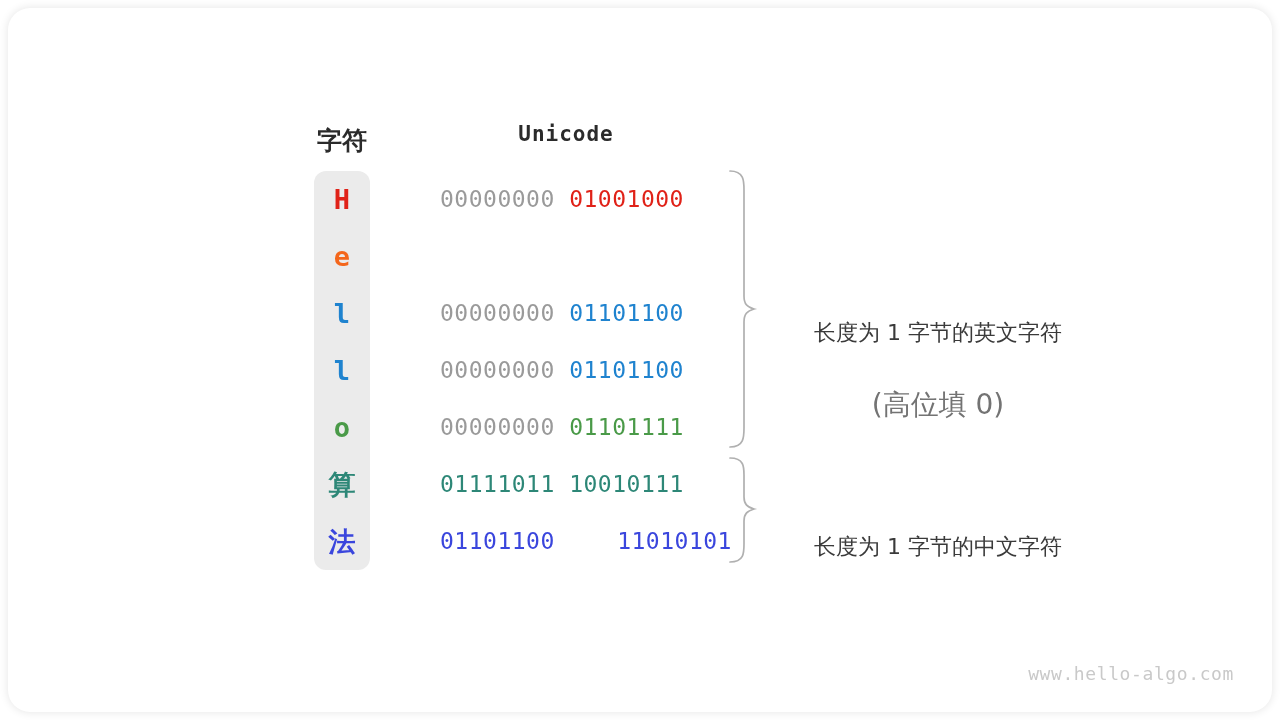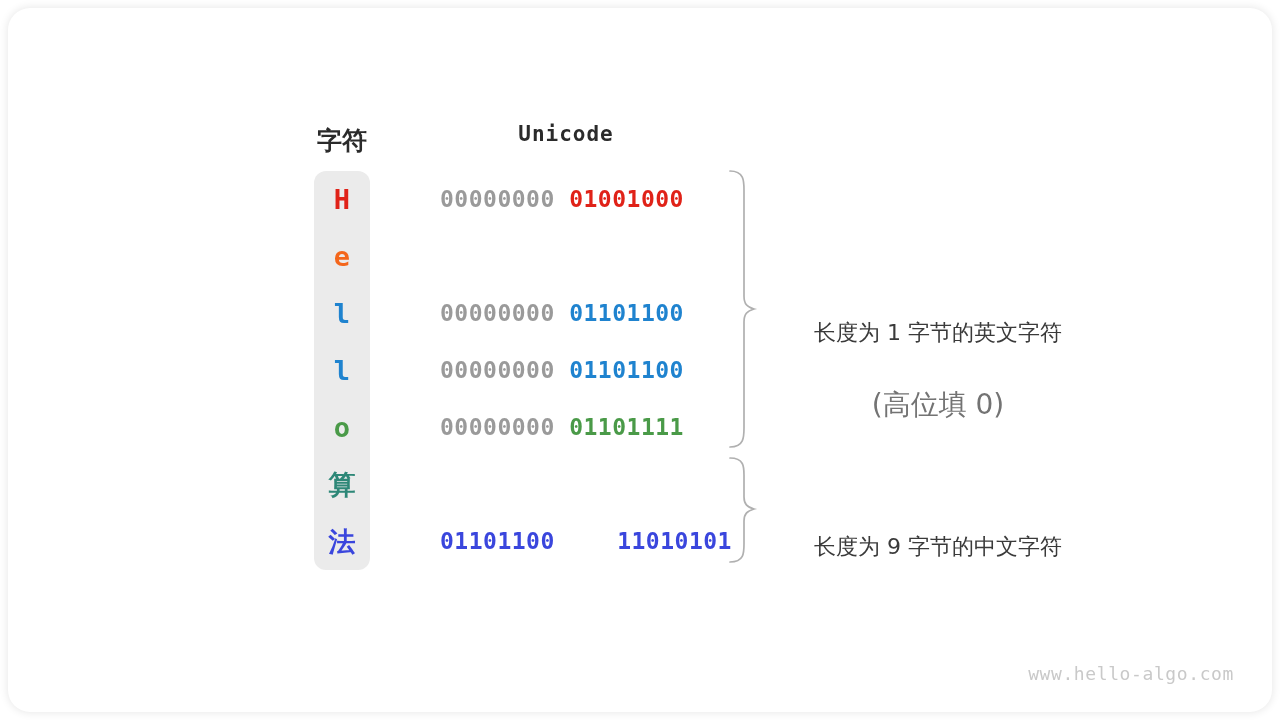--- a/index.html
+++ b/index.html
@@ -95,21 +95,21 @@
   }
   .row .bits {
     position: absolute;
     left: 126px;
     top: 0;
     width: 258px;
     height: 57px;
     line-height: 57px;
     text-align: left;
     font-size: 23px;
-    font-weight: bold;
+    font-weight: normal;
     font-family: "DejaVu Sans Mono", monospace;
     letter-spacing: 0.5px;
     white-space: pre;
   }
   .bits .hi { color: #9a9a9a; }
 
   
   #brace-layer {
     position: absolute;
     left: 0;
@@ -186,20 +186,21 @@
       <div class="row" style="top: 334px;">
         <div class="glyph" style="color: rgb(31, 131, 207);">l</div>
         <div class="bits"><span class="hi">00000000</span> <span style="color: rgb(31, 131, 207);">01101100</span></div>
       </div>
       <div class="row" style="top: 391px;">
         <div class="glyph" style="color: rgb(74, 154, 72);">o</div>
         <div class="bits"><span class="hi">00000000</span> <span style="color: rgb(74, 154, 72);">01101111</span></div>
       </div>
       <div class="row" style="top: 448px;">
         <div class="glyph cjk" style="color: rgb(45, 135, 119);">算</div>
+        <div class="bits"><span class="" style="color: rgb(45, 135, 119);">01111011</span> <span style="color: rgb(45, 135, 119);">10010111</span></div>
       </div>
       <div class="row" style="top: 505px;">
         <div class="glyph cjk" style="color: rgb(58, 70, 221);">法</div>
         <div class="bits"><span class="" style="color: rgb(58, 70, 221);">01101100</span> <span style="color: rgb(58, 70, 221); margin-left: 48px;">11010101</span></div>
       </div>
     </div>
 
   <svg id="brace-layer" viewBox="0 0 1280 720" width="1280" height="720" aria-hidden="true">
     <g fill="none" stroke="#b0b0b0" stroke-width="1.7" stroke-linecap="round">
 
@@ -222,18 +223,18 @@
         C 736 545 736 554 722 554"></path>
     </g>
   </svg>
 
   <div class="annotation" id="annotation-ascii">
     <span class="line1">长度为 1 字节的英文字符</span>
     <span class="line2">(高位填 0)</span>
   </div>
 
   <div class="annotation" id="annotation-cjk">
-    <span class="line1">长度为 9 字节的中文字符</span>
+    <span class="line1">长度为 1 字节的中文字符</span>
   </div>
 
   <div id="watermark">www.hello-algo.com</div>
 
 </div>
 
 </body></html>

